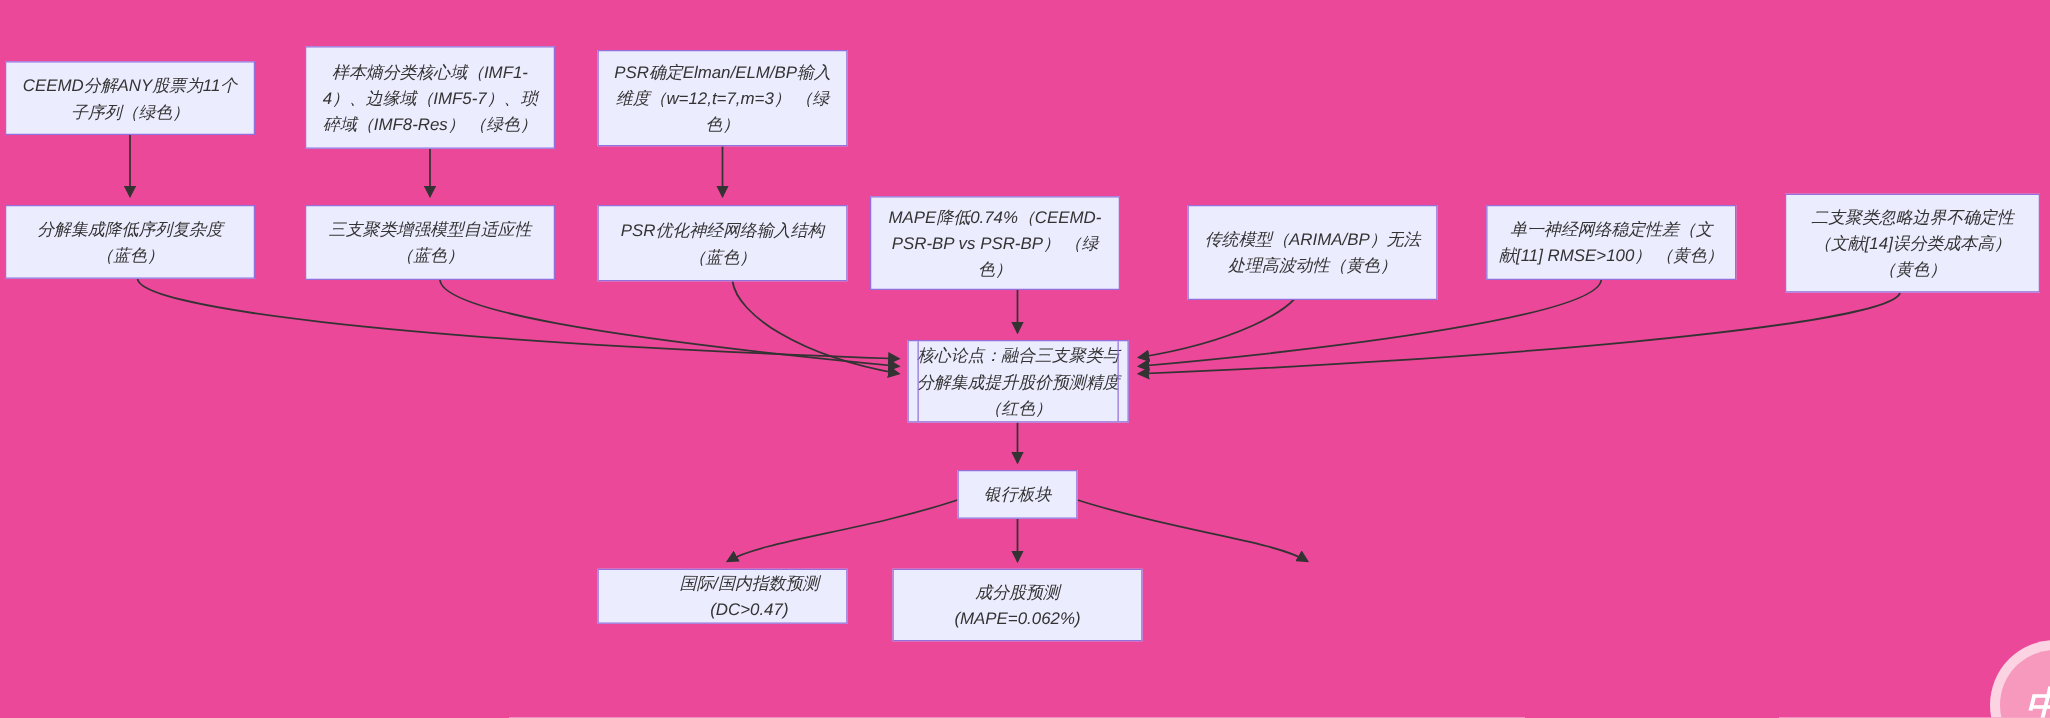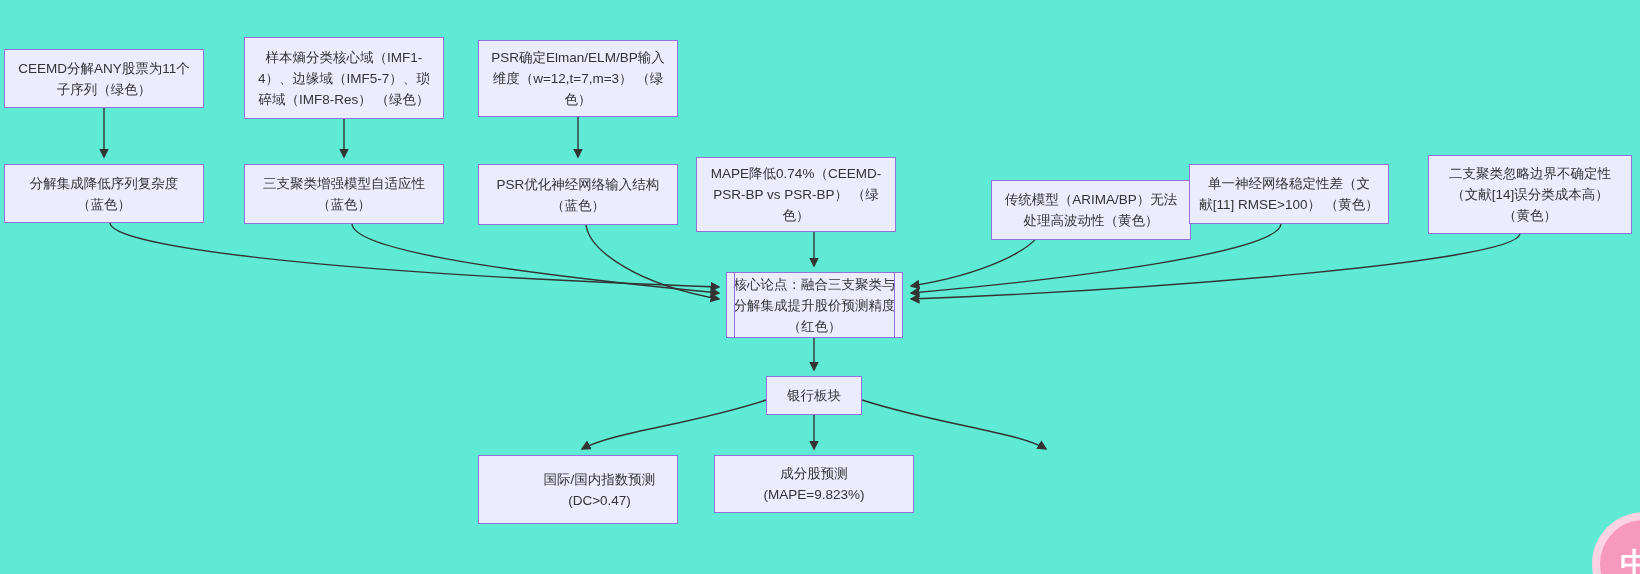--- a/index.html
+++ b/index.html
@@ -7,21 +7,21 @@
     --node-border:#9370DB;
     --edge:#333333;
     --text:#333333;
   }
   *{box-sizing:border-box;}
   html,body{margin:0;padding:0;}
   body{
     width:1640px;height:574px;overflow:hidden;background:#ffffff;
     font-family:"Liberation Sans","DejaVu Sans",sans-serif;
   }
-  #canvas{position:relative;width:1640px;height:574px;background:#5eead4;}
+  #canvas{position:relative;width:1640px;height:574px;background:#ec4899;font-style:italic;}
   .node{
     position:absolute;
     background:var(--node-fill);
     border:1px solid var(--node-border);
     color:var(--text);
     display:flex;align-items:center;justify-content:center;
     text-align:center;
     font-size:13.5px;line-height:21px;
   }
   .label{white-space:pre;display:block;}
@@ -98,21 +98,21 @@
   </div>
   <div class="node" style="left:478px;top:164px;width:200px;height:61px;">
     <span class="label">PSR优化神经网络输入结构
 （蓝色）</span>
   </div>
   <div class="node" style="left:696px;top:157px;width:200px;height:75px;">
     <span class="label">MAPE降低0.74%（CEEMD-
 PSR-BP vs PSR-BP） （绿
 色）</span>
   </div>
-  <div class="node" style="left:950px;top:180px;width:200px;height:60px;margin-left:41px;">
+  <div class="node" style="left:950px;top:164px;width:200px;height:76px;">
     <span class="label">传统模型（ARIMA/BP）无法
 处理高波动性（黄色）</span>
   </div>
   <div class="node" style="left:1189px;top:164px;width:200px;height:60px;">
     <span class="label">单一神经网络稳定性差（文
 献[11] RMSE&gt;100） （黄色）</span>
   </div>
   <div class="node" style="left:1428px;top:155px;width:204px;height:79px;">
     <span class="label">二支聚类忽略边界不确定性
 （文献[14]误分类成本高）
@@ -122,27 +122,27 @@
   <div class="node subroutine" style="left:726px;top:272px;width:177px;height:66px;">
     <span class="label">核心论点：融合三支聚类与
 分解集成提升股价预测精度
 （红色）</span>
   </div>
 
   <div class="node" style="left:766px;top:376px;width:96px;height:39px;">
     <span class="label">银行板块</span>
   </div>
 
-  <div class="node" style="left:478px;top:455px;width:200px;height:69px;padding-left:43px;">
+  <div class="node" style="left:478px;top:455px;width:200px;height:44px;padding-left:43px;">
     <span class="label">国际/国内指数预测
 (DC&gt;0.47)</span>
   </div>
   <div class="node" style="left:714px;top:455px;width:200px;height:58px;">
     <span class="label">成分股预测
-(MAPE=9.823%)</span>
+(MAPE=0.062%)</span>
   </div>
 
   <div class="badge-outer" style="background: rgb(251, 211, 226);">
     <div class="badge-inner" style="background: rgb(247, 153, 189); color: rgb(255, 255, 255);">
       <span>中A</span>
     </div>
   </div>
 
 </div>
 

